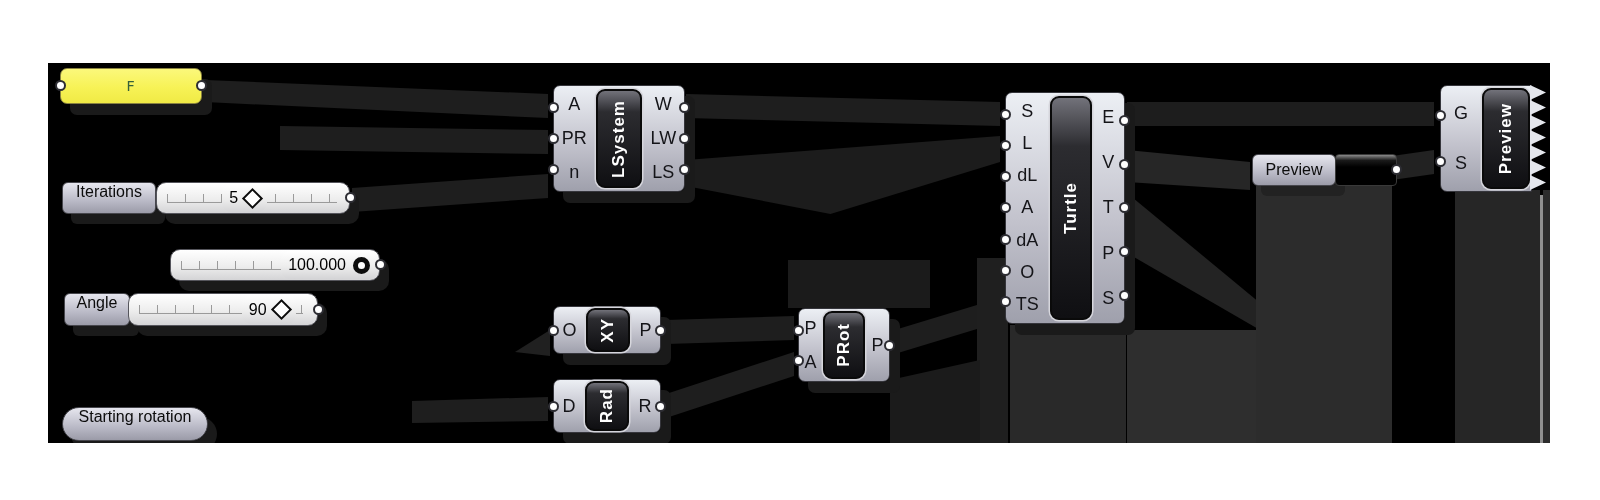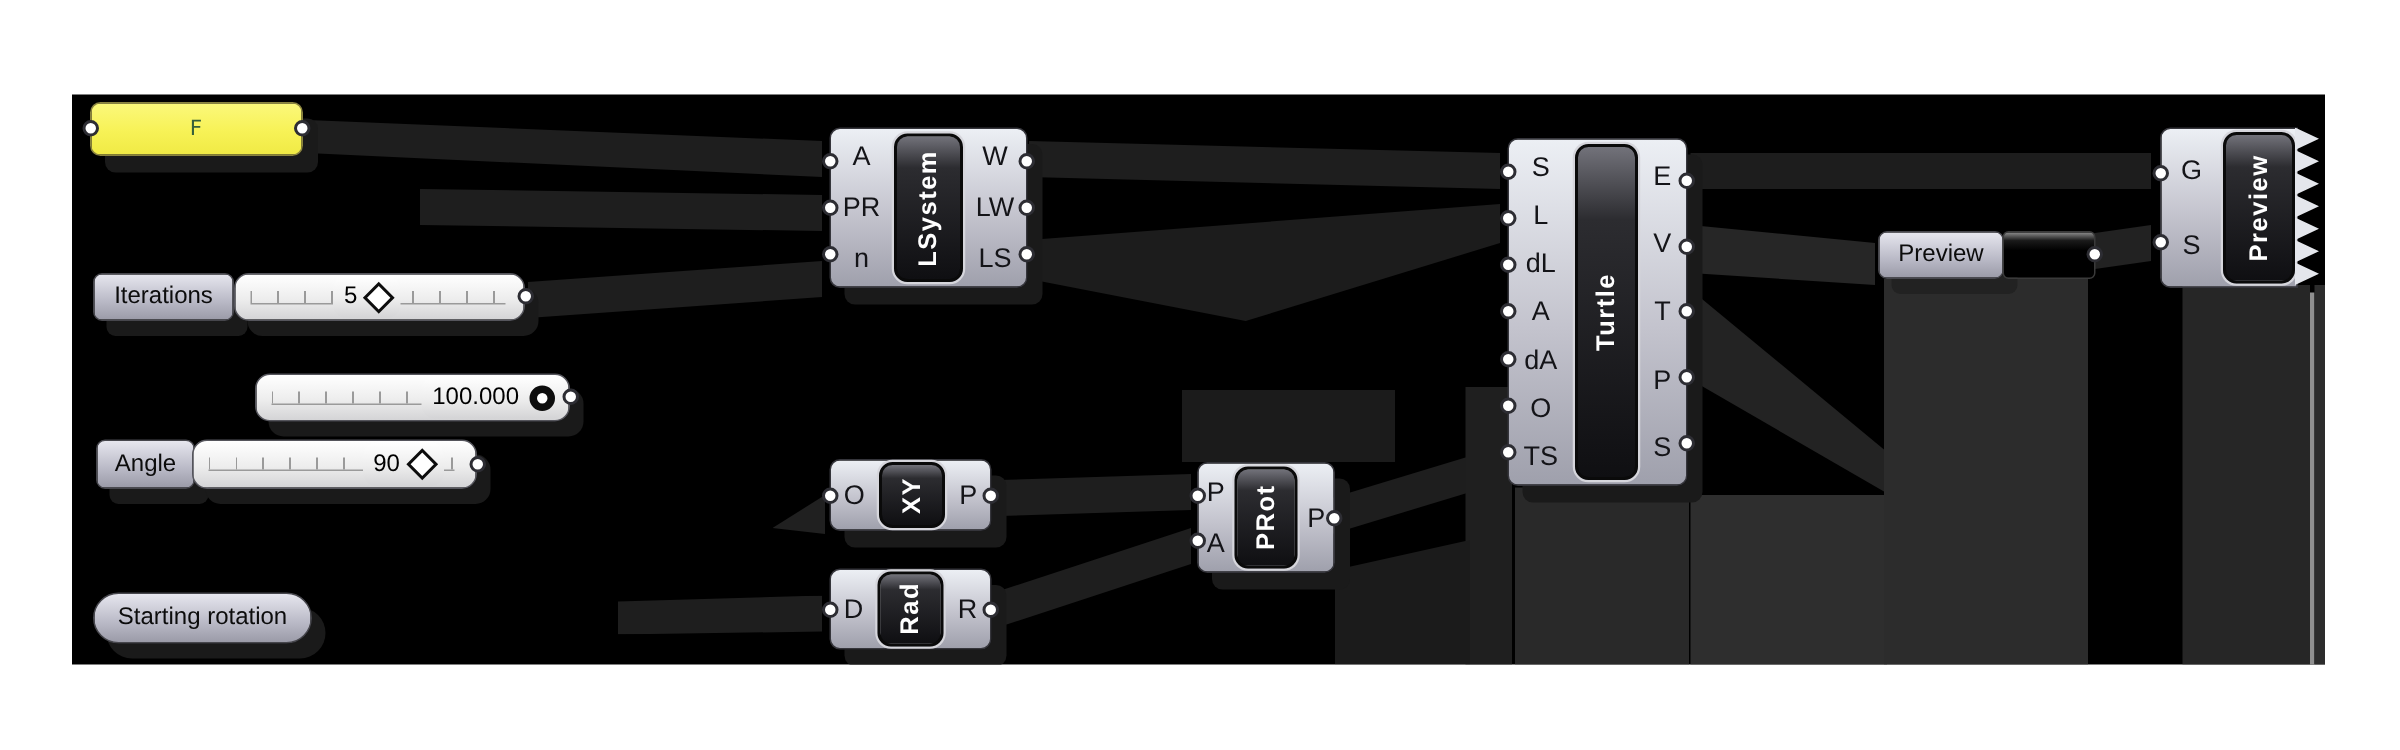--- a/index.html
+++ b/index.html
@@ -20,21 +20,21 @@
 
   
   .panel{position:absolute;background:linear-gradient(180deg,#fbf87b 0%,#f7f256 55%,#f0ea45 100%);
          border:1px solid #8a8340;border-radius:7px;box-shadow:10px 11px 0 #1a1a1a;
          display:flex;align-items:center;justify-content:center;
          font-family:"DejaVu Sans Mono",monospace;font-size:14px;color:#35603a;letter-spacing:1px;}
 
   
   .slider-label{position:absolute;background:linear-gradient(180deg,#e6e6ee 0%,#b9b9c6 60%,#9b9ba8 100%);
          border:1px solid #46464c;border-radius:6px;box-shadow:9px 10px 0 #1a1a1a;
-         display:flex;align-items:center;justify-content:center;font-size:16px;color:#0c0c0c;}
+         display:flex;align-items:flex-start;justify-content:center;font-size:16px;color:#0c0c0c;}
   .slider-track{position:absolute;background:linear-gradient(180deg,#ffffff 0%,#ededed 55%,#d4d4d6 100%);
          border:1px solid #55555c;border-radius:10px;box-shadow:9px 10px 0 #1a1a1a;}
   .ruler{position:absolute;top:36%;height:8px;border-bottom:1px solid #9a9a9a;
          background:repeating-linear-gradient(90deg,#9a9a9a 0 1px,transparent 1px 18px);}
   .valgroup{position:absolute;top:1px;bottom:1px;display:flex;align-items:center;gap:7px;padding:0 7px;
          background:linear-gradient(180deg,#ffffff 0%,#ededed 55%,#d4d4d6 100%);border-radius:9px;
          font-size:16px;color:#000;z-index:2;}
   .grip-diamond{width:11px;height:11px;background:#fff;border:2.5px solid #0d0d0d;transform:rotate(45deg);
          box-sizing:content-box;flex:0 0 auto;}
   .grip-circle{width:17px;height:17px;border-radius:50%;background:#fff;border:5px solid #0d0d0d;
@@ -126,21 +126,21 @@
   </div>
   <div class="slider-track" style="left:80px;top:230px;width:188px;height:31px;">
     <div class="ruler" style="left:10px;right:14px;"></div>
     <div class="valgroup" style="left:60%;">
       <span>90</span>
       <span class="grip-diamond"></span>
     </div>
     <span class="port" style="right:-7px;top:50%;margin-top:-6px;"></span>
   </div>
 
-  <div class="slider-label" style="left:14px;top:332px;width:144px;height:32px;border-radius:17px;">
+  <div class="slider-label" style="left:14px;top:344px;width:144px;height:32px;border-radius:17px;">
     <span>Starting rotation</span>
   </div>
 
   <div class="comp" style="left:505px;top:22px;width:130px;height:105px;">
     <div class="ports left">
       <span class="port"></span>
       <span class="port"></span>
       <span class="port"></span>
     </div>
     <div class="pcol">

